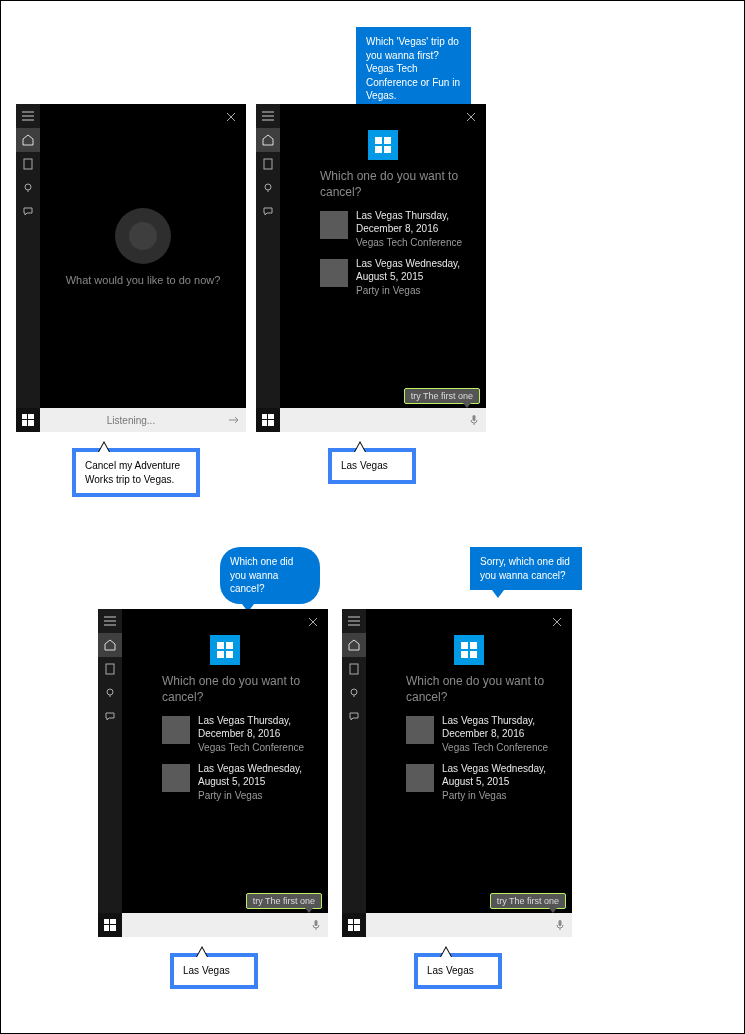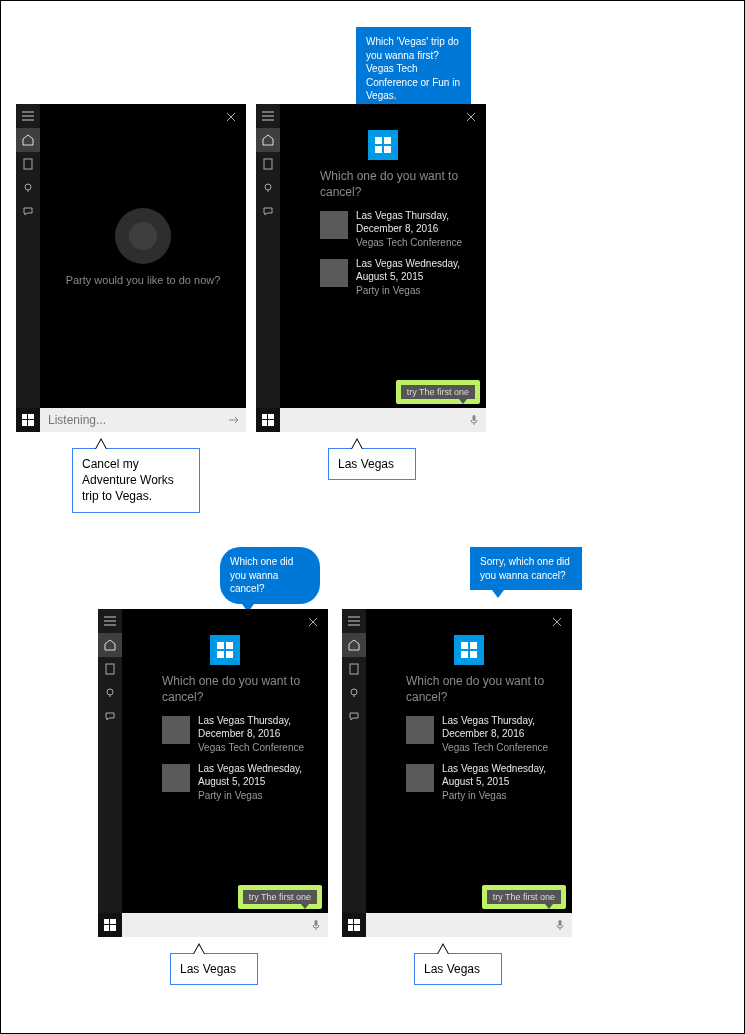--- a/index.html
+++ b/index.html
@@ -10,41 +10,41 @@
   .sidebar { width: 24px; background: #1a1a1a; display: flex; flex-direction: column; align-items: center; }
   .sb-icon { width: 24px; height: 24px; display: flex; align-items: center; justify-content: center; cursor: pointer; }
   .sb-icon.active { background: #3f3f3f; }
   .sb-icon svg, .sb-icon span { width: 14px; height: 14px; display: block; }
   .close { position: absolute; top: 4px; right: 6px; width: 18px; height: 18px; display:flex;align-items:center;justify-content:center;cursor:pointer;}
   .close svg { width: 10px; height: 10px; }
   .main { flex: 1; position: relative; color: #ccc; }
   .inputbar { position: absolute; bottom: 0; left:0; right:0; height: 24px; display: flex; }
   .win-btn { width: 24px; height: 24px; background: #111; display:flex;align-items:center;justify-content:center;cursor:pointer;}
   .win-btn svg { width:12px;height:12px;fill:#fff;}
-  .search { flex:1; height:24px; background:#eee; border:none; padding:0 8px; font-size:12px; color:#555; }
+  .search { flex:1; height:24px; background:#eee; border:none; padding:0 8px; font-size:10px; color:#555;text-align:center; }
   .mic { width:24px;height:24px;background:#eee;display:flex;align-items:center;justify-content:center;cursor:pointer;}
   .mic svg{width:10px;height:12px;fill:#888;}
   .arrow { width:24px;height:24px;background:#eee;display:flex;align-items:center;justify-content:center;cursor:pointer;}
   .arrow svg{width:12px;height:10px;fill:#888;}
   .cortana-circle { width:56px;height:56px;border-radius:50%;background:#2e2e2e;position:absolute;top:104px;left:50%;transform:translateX(-50%);}
   .cortana-circle::after{content:"";position:absolute;top:14px;left:14px;width:28px;height:28px;border-radius:50%;background:#3e3e3e;}
   .prompt { position:absolute;top:170px;left:0;right:0;text-align:center;font-size:11px;color:#888;padding:0 18px;}
   .app-tile{width:30px;height:30px;background:#0099e6;position:absolute;top:26px;left:50%;transform:translateX(-50%);display:flex;align-items:center;justify-content:center;}
   .app-tile svg{width:18px;height:18px;fill:#fff;}
   .question{position:absolute;top:64px;left:40px;right:18px;font-size:12px;color:#8a8a8a;line-height:1.35;}
   .items{position:absolute;top:106px;left:40px;right:18px;}
   .item{display:flex;margin-bottom:10px;cursor:pointer;}
   .thumb{width:28px;height:28px;background:#5a5a5a;flex-shrink:0;margin-right:8px;margin-top:1px;}
   .item-text .ln{font-size:10px;color:#e8e8e8;line-height:1.25;}
   .item-text .sub{font-size:10px;color:#9a9a9a;margin-top:2px;}
-  .hintchip{position:absolute;bottom:28px;right:6px;background:#555;color:#ddd;font-size:9px;padding:2px 6px;border-radius:2px;border:5px solid #bef264;margin-top:36px;}
+  .hintchip{position:absolute;bottom:28px;right:6px;background:#555;color:#ddd;font-size:9px;padding:2px 6px;border-radius:2px;border:1px solid #bef264;margin-top:36px;}
   .hintchip::after{content:"";position:absolute;bottom:-5px;right:8px;border-left:4px solid transparent;border-right:4px solid transparent;border-top:5px solid #555;}
   .speech-blue{position:absolute;background:#0078d7;color:#fff;font-size:10px;padding:8px 10px;width:115px;line-height:1.35;}
   .speech-blue::after{content:"";position:absolute;bottom:-8px;left:22px;border-left:6px solid transparent;border-right:6px solid transparent;border-top:8px solid #0078d7;}
-  .speech-white{position:absolute;background:#fff;border:1px solid #3b82f6;font-size:12px;padding:7px 9px;line-height:1.35;}
+  .speech-white{position:absolute;background:#fff;border:4px solid #3b82f6;font-size:10px;padding:7px 9px;line-height:1.35;}
   .speech-white::before{content:"";position:absolute;top:-11px;left:22px;border-left:6px solid transparent;border-right:6px solid transparent;border-bottom:11px solid #000;}
   .speech-white::after{content:"";position:absolute;top:-9px;left:23px;border-left:5px solid transparent;border-right:5px solid transparent;border-bottom:9px solid #fff;}
 </style>
 </head>
 <body>
 
 <div class="page">
 
   <div class="panel-wrap" style="top:103px;left:15px;">
     <div class="panel">
@@ -76,21 +76,21 @@
             </svg>
           </div>
       </div>
       <div class="close">
           <svg viewBox="0 0 10 10">
             <path d="M1 1l8 8M9 1l-8 8" stroke="#aaa" stroke-width="1"></path>
           </svg>
         </div>
       <div class="main">
         <div class="cortana-circle"></div>
-        <div class="prompt">Party would you like to do now?</div>
+        <div class="prompt">What would you like to do now?</div>
       </div>
       <div class="inputbar">
         <div class="win-btn">
             <svg viewBox="0 0 12 12">
               <rect x="0" y="0" width="5" height="5"></rect>
               <rect x="6" y="0" width="6" height="5"></rect>
               <rect x="0" y="6" width="5" height="6"></rect>
               <rect x="6" y="6" width="6" height="6"></rect>
             </svg>
           </div>

